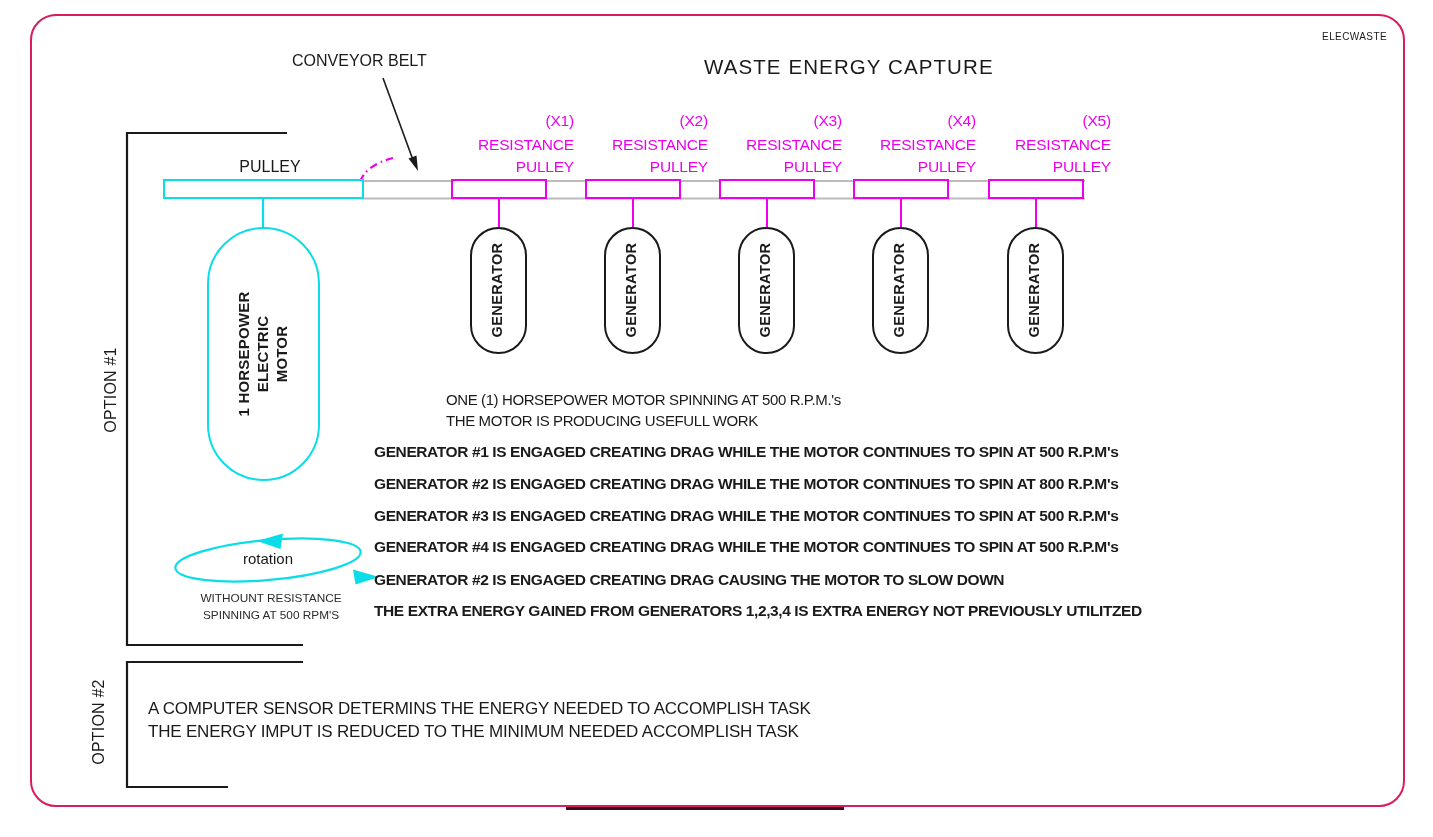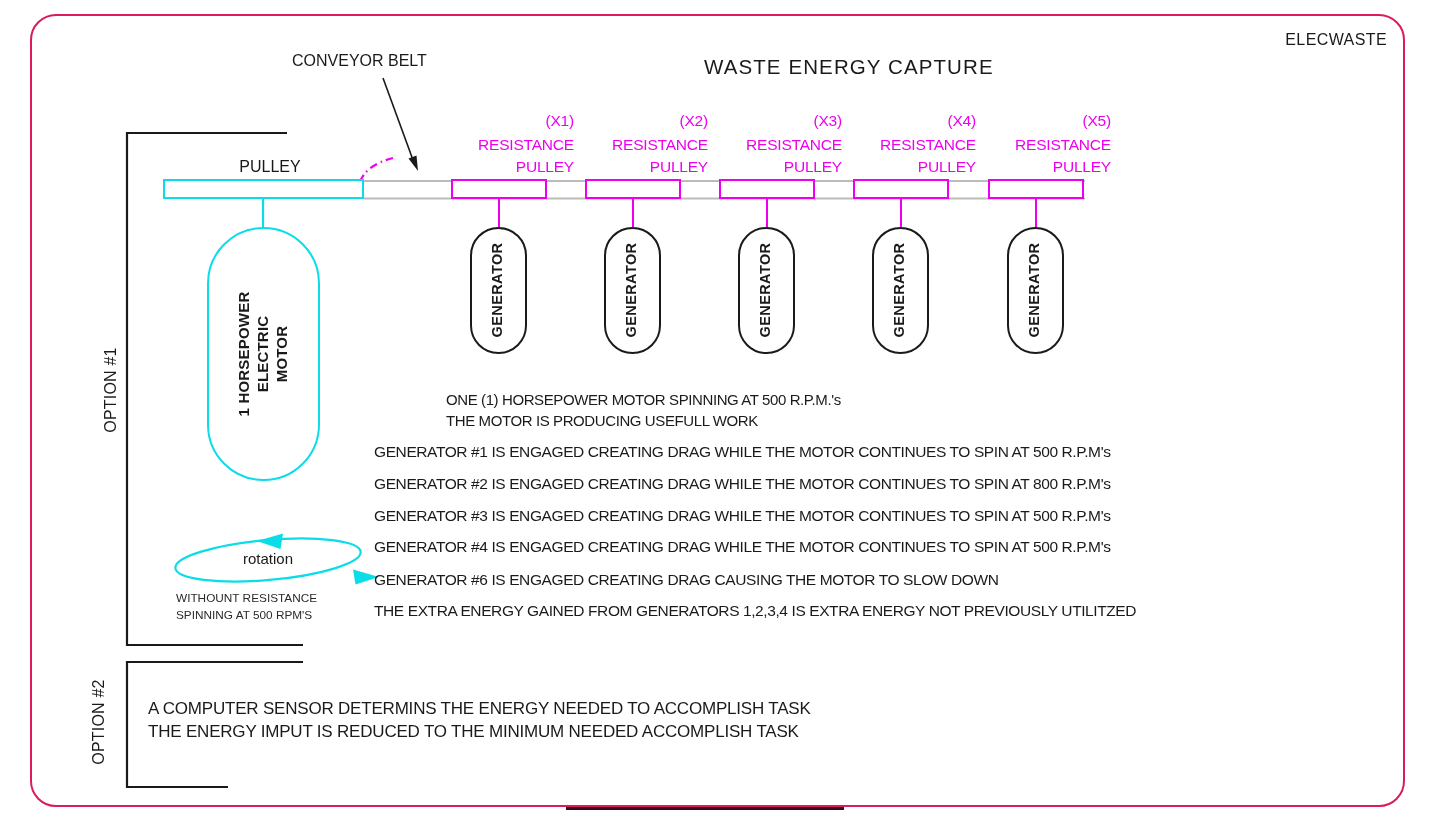--- a/index.html
+++ b/index.html
@@ -7,43 +7,43 @@
     position:relative;width:1433px;height:837px;background:#ffffff;overflow:hidden;
     font-family:"Liberation Sans","DejaVu Sans",sans-serif;color:#1a1a1a;
   }
   .abs{position:absolute;}
   .nowrap{white-space:nowrap;}
   
   #frame{
     left:30px;top:14px;width:1371px;height:789px;
     border:2.5px solid #dc1a5e;border-radius:26px;pointer-events:none;z-index:5;
   }
-  #doc-code{right:46px;top:31px;font-size:16px;letter-spacing:.4px;z-index:6;}
+  #doc-code{right:46px;top:31px;font-size:10px;letter-spacing:.4px;z-index:6;}
   #title{left:704px;top:55px;font-size:20.5px;letter-spacing:1.1px;z-index:2;}
   #conveyor-label{left:292px;top:52px;font-size:16px;z-index:2;}
   
   .pulley-rect{top:179px;height:20px;background:#ffffff;box-sizing:border-box;z-index:2;}
   #drive-pulley{left:163px;width:201px;border:2px solid #0adde8;}
   .res-pulley{width:96px;border:2px solid #ee00ee;}
   .station-label{width:150px;text-align:right;font-size:15.5px;color:#ee00ee;letter-spacing:-.2px;z-index:2;}
   #pulley-label{left:200px;top:158px;width:140px;text-align:center;font-size:16px;z-index:2;}
   
   .capsule{background:#ffffff;box-sizing:border-box;z-index:2;}
   #motor-capsule{left:207px;top:227px;width:113px;height:254px;border:2px solid #0adde8;border-radius:57px;}
   .gen-capsule{top:227px;width:57px;height:127px;border:2px solid #1a1a1a;border-radius:29px;}
   
   .vtext{transform:rotate(-90deg);transform-origin:center;text-align:center;z-index:3;}
   #motor-text{left:163px;top:325px;width:200px;height:58px;font-size:15px;font-weight:700;line-height:19px;letter-spacing:.2px;}
   .gen-text{top:280px;width:140px;height:20px;font-size:14.5px;font-weight:700;letter-spacing:.4px;}
   .opt-label{width:160px;height:20px;font-size:16px;letter-spacing:.2px;}
   
   .intro{left:446px;font-size:15px;letter-spacing:-.4px;z-index:2;}
-  .stmt{left:374px;font-size:15.5px;letter-spacing:-.4px;z-index:2;}
+  .stmt{left:374px;font-size:15.5px;letter-spacing:-.4px;z-index:2;font-weight:bold;}
   #rotation-label{left:218px;top:550px;width:100px;text-align:center;font-size:15px;z-index:3;}
-  .rot-note{left:176px;width:190px;font-size:11.8px;color:#2a2a2a;z-index:2;}
+  .rot-note{left:176px;width:190px;text-align:center;font-size:11.8px;color:#2a2a2a;z-index:2;}
   .opt2-line{left:148px;font-size:17px;letter-spacing:-.2px;z-index:2;}
   #linework{left:0;top:0;z-index:1;}
 </style>
 </head>
 <body>
 
 <div id="stage">
 
   <svg id="linework" class="abs" width="1433" height="837" viewBox="0 0 1433 837">
 
@@ -123,21 +123,21 @@
   <div class="abs capsule gen-capsule" style="left:1007px"></div>
   <div class="abs vtext gen-text" style="left:966px">GENERATOR</div>
 
   <div class="abs vtext opt-label" style="left:32px;top:380px">OPTION #1</div>
   <div class="abs nowrap intro" style="top:391px">ONE (1) HORSEPOWER MOTOR SPINNING AT 500 R.P.M.'s</div>
   <div class="abs nowrap intro" style="top:412px">THE MOTOR IS PRODUCING USEFULL WORK</div>
   <div class="abs nowrap stmt" style="top:443px">GENERATOR #1 IS ENGAGED CREATING DRAG WHILE THE MOTOR CONTINUES TO SPIN AT 500 R.P.M's</div>
   <div class="abs nowrap stmt" style="top:475px">GENERATOR #2 IS ENGAGED CREATING DRAG WHILE THE MOTOR CONTINUES TO SPIN AT 800 R.P.M's</div>
   <div class="abs nowrap stmt" style="top:507px">GENERATOR #3 IS ENGAGED CREATING DRAG WHILE THE MOTOR CONTINUES TO SPIN AT 500 R.P.M's</div>
   <div class="abs nowrap stmt" style="top:538px">GENERATOR #4 IS ENGAGED CREATING DRAG WHILE THE MOTOR CONTINUES TO SPIN AT 500 R.P.M's</div>
-  <div class="abs nowrap stmt" style="top:571px">GENERATOR #6 IS ENGAGED CREATING DRAG CAUSING THE MOTOR TO SLOW DOWN</div>
+  <div class="abs nowrap stmt" style="top:571px">GENERATOR #2 IS ENGAGED CREATING DRAG CAUSING THE MOTOR TO SLOW DOWN</div>
   <div class="abs nowrap stmt" style="top:602px">THE EXTRA ENERGY GAINED FROM GENERATORS 1,2,3,4 IS EXTRA ENERGY NOT PREVIOUSLY UTILITZED</div>
   <div class="abs nowrap" id="rotation-label">rotation</div>
   <div class="abs rot-note" style="top:591px">WITHOUNT RESISTANCE</div>
   <div class="abs rot-note" style="top:608px">SPINNING AT 500 RPM'S</div>
 
   <div class="abs vtext opt-label" style="left:20px;top:712px">OPTION #2</div>
   <div class="abs nowrap opt2-line" style="top:722px">THE ENERGY IMPUT IS REDUCED TO THE MINIMUM NEEDED ACCOMPLISH TASK</div>
   <div class="abs nowrap opt2-line" style="top:699px">A COMPUTER SENSOR DETERMINS THE ENERGY NEEDED TO ACCOMPLISH TASK</div>
 
   <div class="abs" id="frame"></div>

